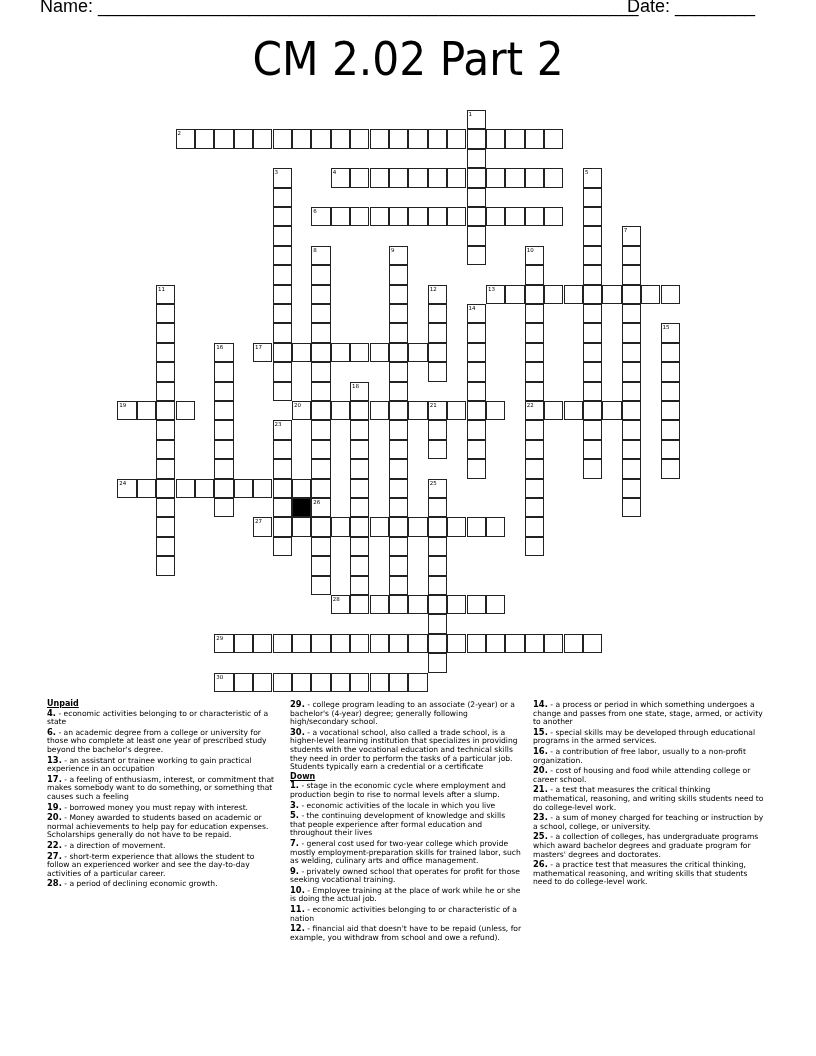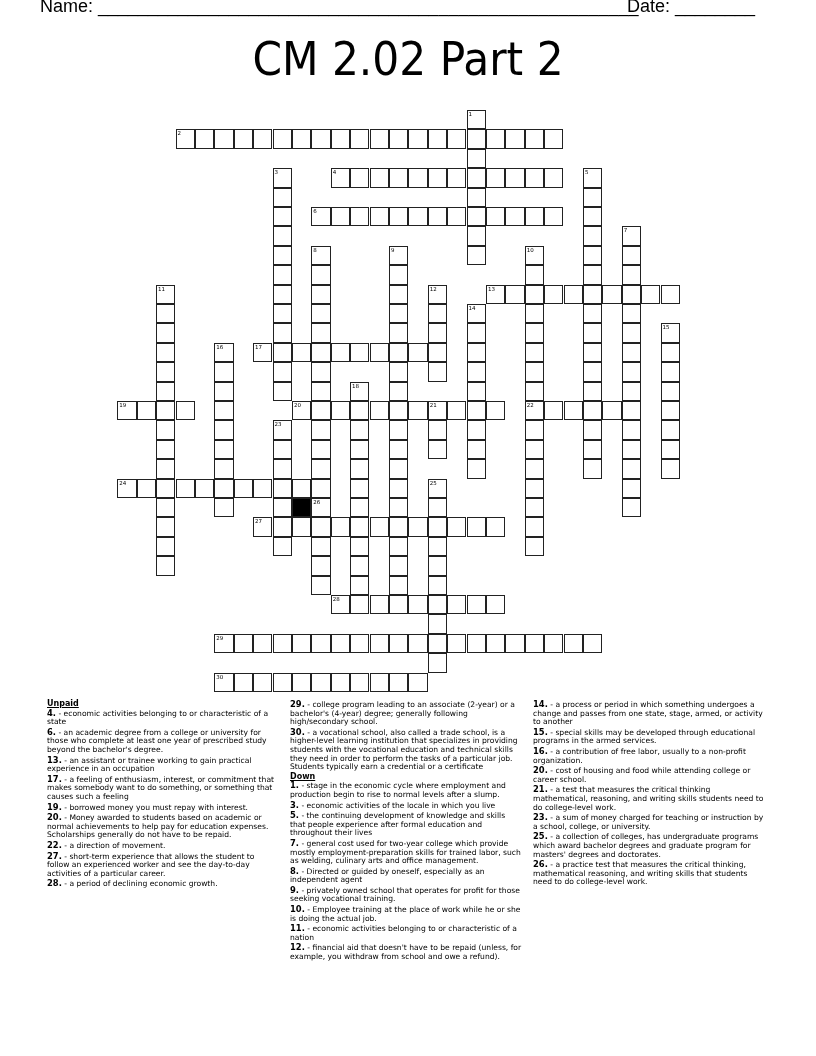--- a/index.html
+++ b/index.html
@@ -408,21 +408,20 @@
   <div>
       <div class="clue"><span class="n">29.</span><span> - college program leading to an associate (2-year) or a bachelor's (4-year) degree; generally following high/secondary school.</span></div>
       <div class="clue"><span class="n">30.</span><span> - a vocational school, also called a trade school, is a higher-level learning institution that specializes in providing students with the vocational education and technical skills they need in order to perform the tasks of a particular job. Students typically earn a credential or a certificate</span></div>
     </div>
   <div class="head">Down</div>
   <div>
       <div class="clue"><span class="n">1.</span><span> - stage in the economic cycle where employment and production begin to rise to normal levels after a slump.</span></div>
       <div class="clue"><span class="n">3.</span><span> - economic activities of the locale in which you live</span></div>
       <div class="clue"><span class="n">5.</span><span> - the continuing development of knowledge and skills that people experience after formal education and throughout their lives</span></div>
       <div class="clue"><span class="n">7.</span><span> - general cost used for two-year college which provide mostly employment-preparation skills for trained labor, such as welding, culinary arts and office management.</span></div>
-      <div class="clue"><span class="n">8.</span><span> - Directed or guided by oneself, especially as an independent agent</span></div>
       <div class="clue"><span class="n">9.</span><span> - privately owned school that operates for profit for those seeking vocational training.</span></div>
       <div class="clue"><span class="n">10.</span><span> - Employee training at the place of work while he or she is doing the actual job.</span></div>
       <div class="clue"><span class="n">11.</span><span> - economic activities belonging to or characteristic of a nation</span></div>
       <div class="clue"><span class="n">12.</span><span> - financial aid that doesn't have to be repaid (unless, for example, you withdraw from school and owe a refund).</span></div>
     </div>
 </div>
 <div class="clues" id="col3">
   <div>
       <div class="clue"><span class="n">14.</span><span> - a process or period in which something undergoes a change and passes from one state, stage, armed, or activity to another</span></div>
       <div class="clue"><span class="n">15.</span><span> - special skills may be developed through educational programs in the armed services.</span></div>

